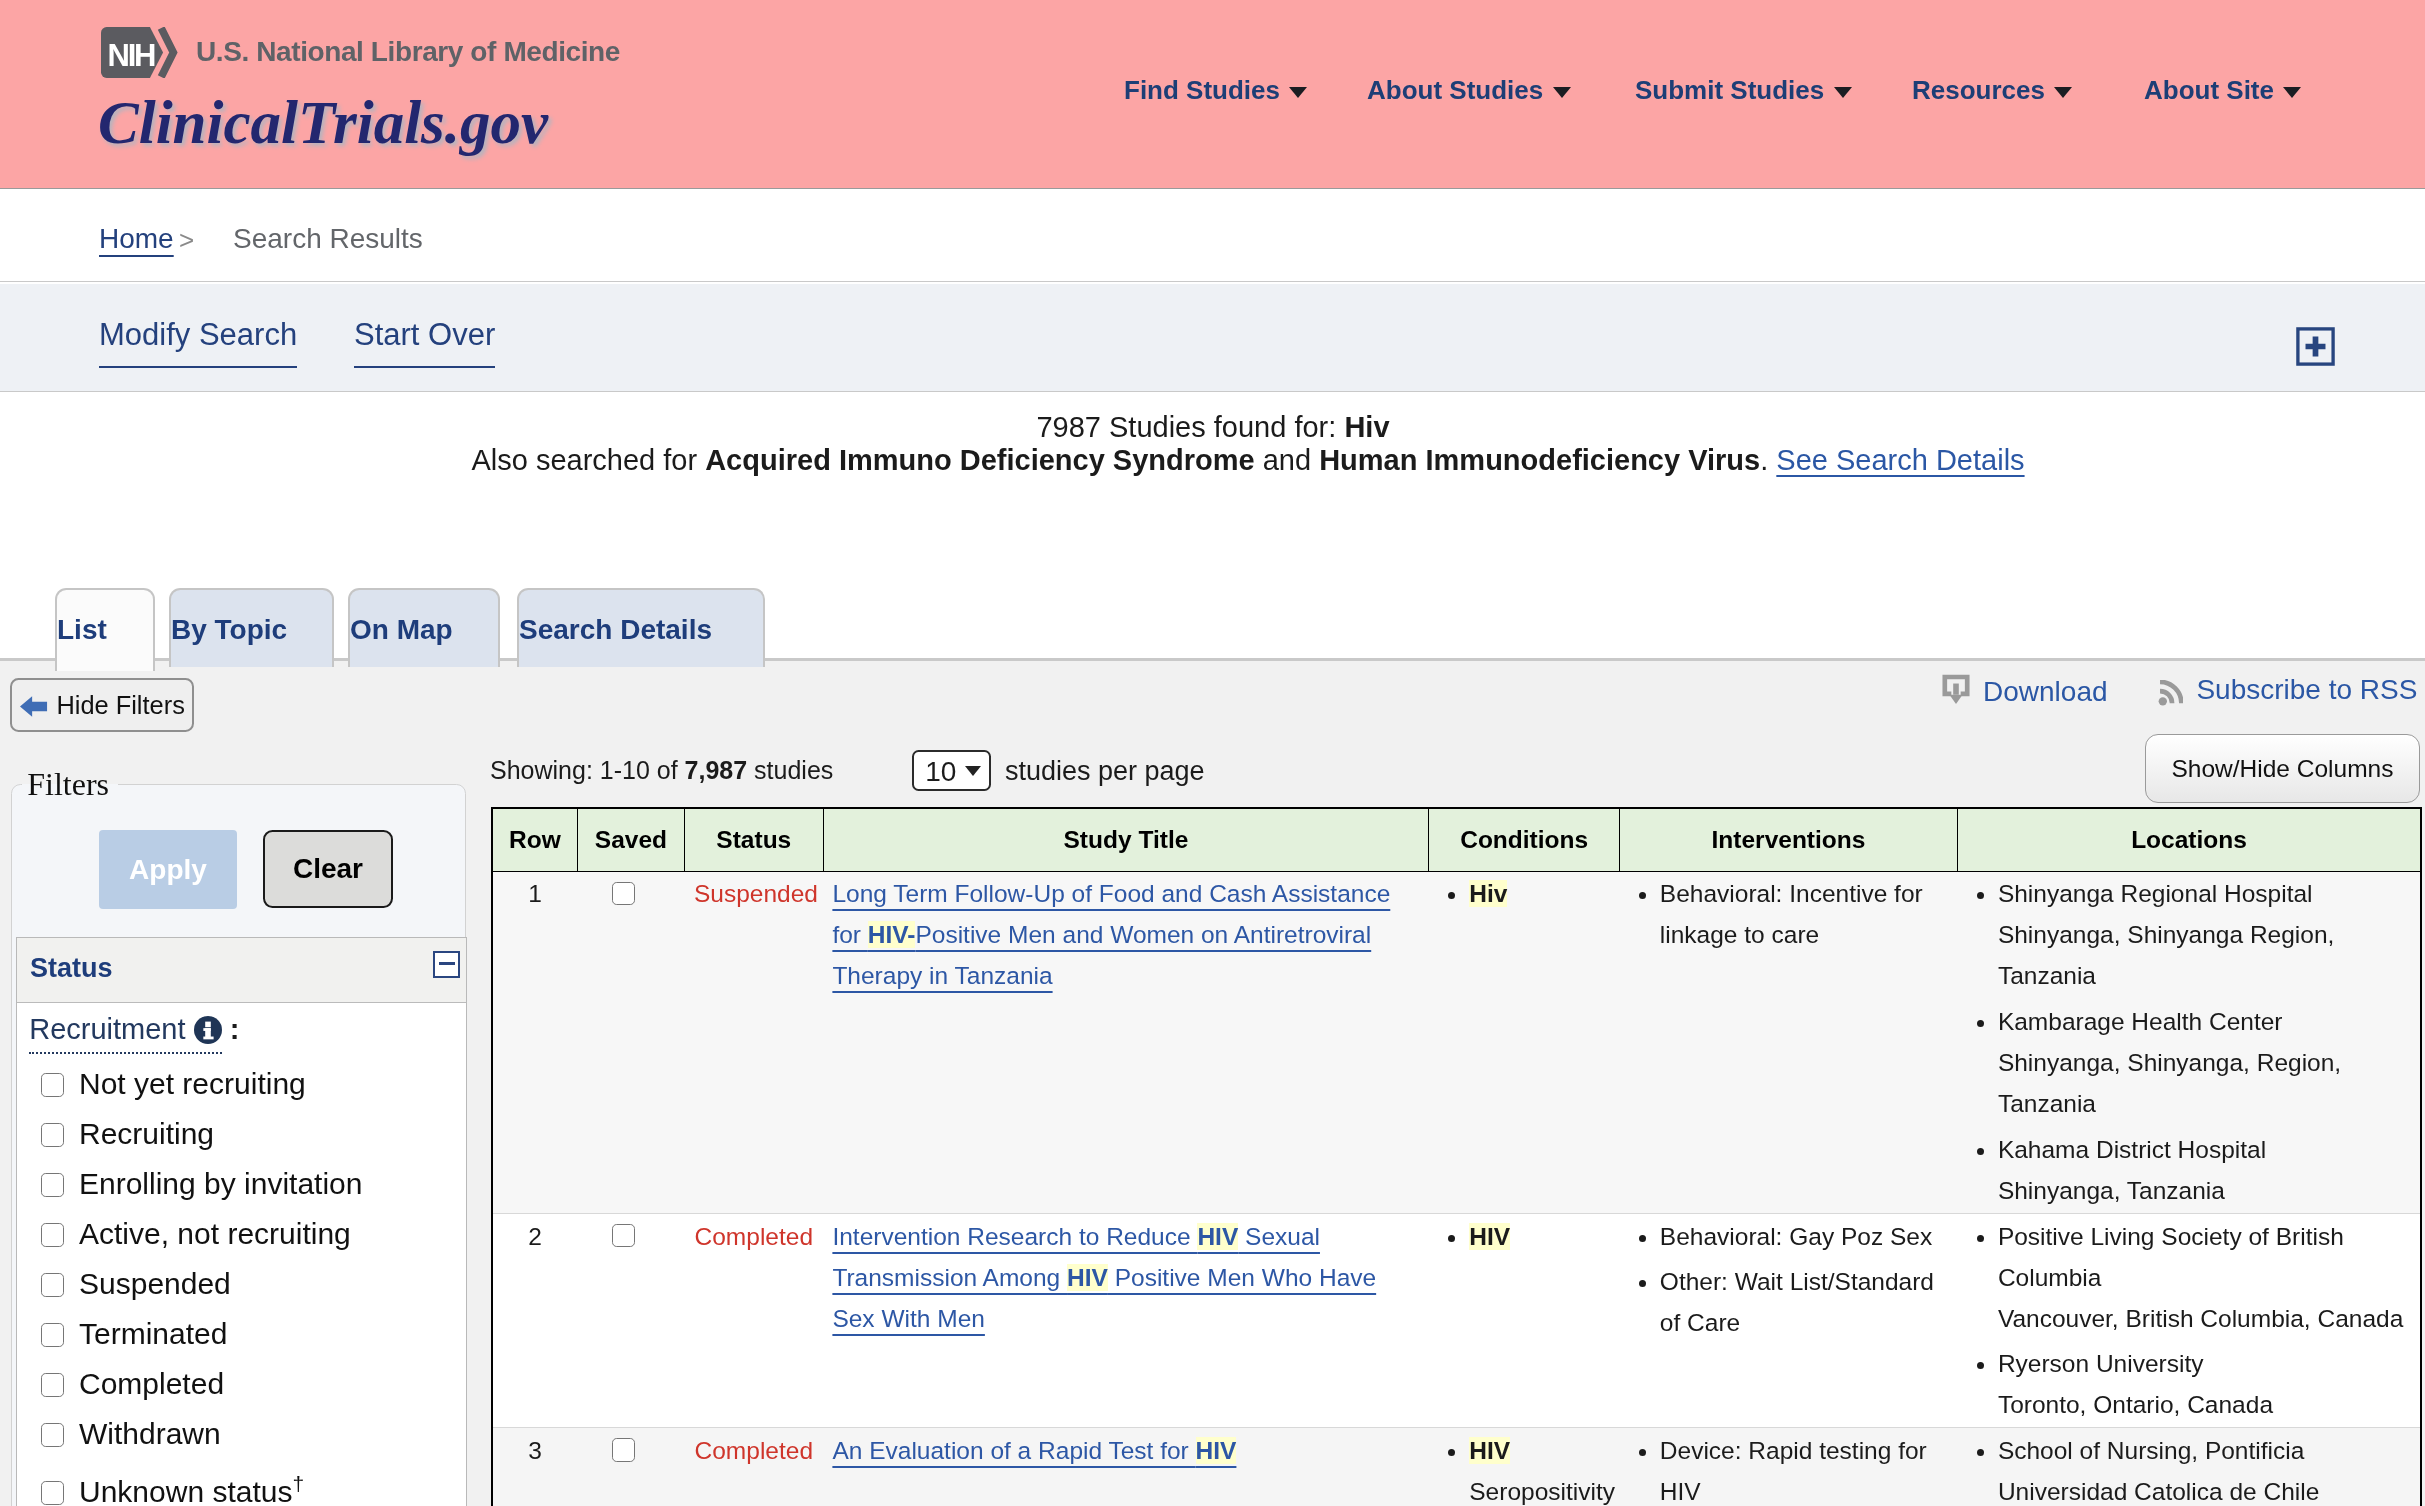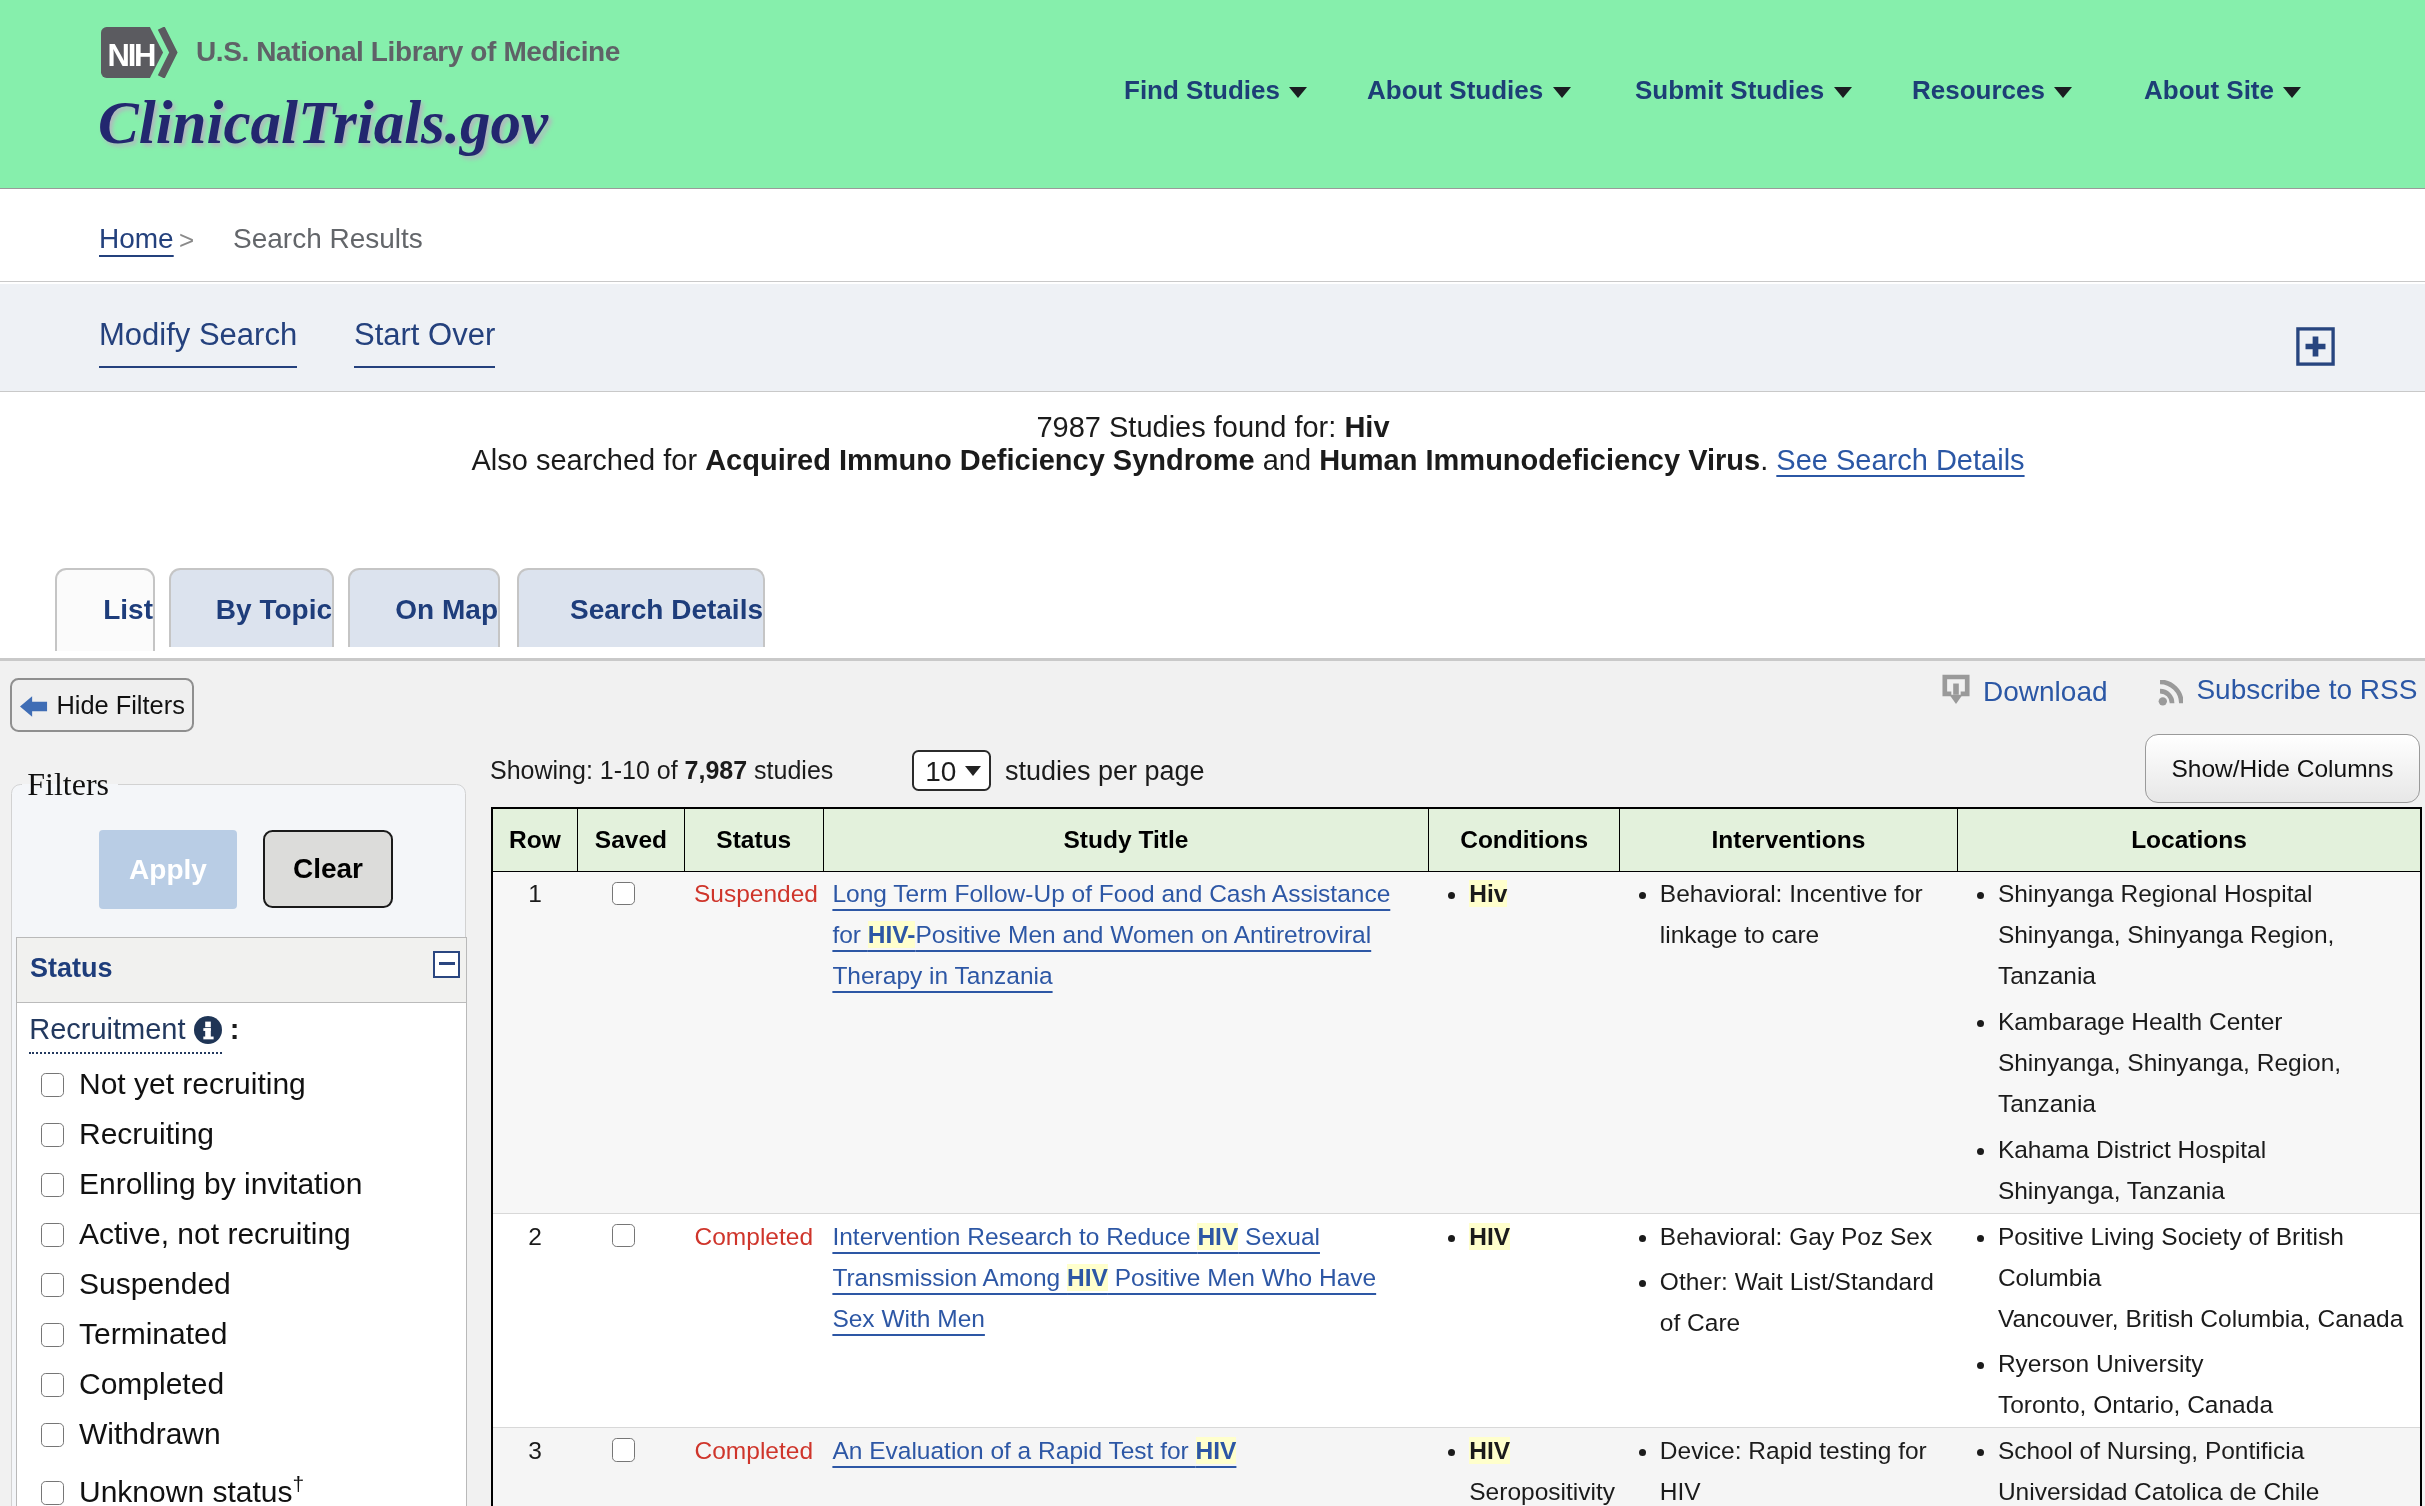--- a/index.html
+++ b/index.html
@@ -1,21 +1,21 @@
 <!DOCTYPE html>
 <html><head>
 <meta charset="utf-8">
 <style>
 * { box-sizing: border-box; margin:0; padding:0; }
 html,body { width:2426px; height:1507px; overflow:hidden; background:#fff;
   font-family:"Liberation Sans", sans-serif; font-size:30px; color:#1b1b1b; }
 a { text-decoration:none; }
 
 
-#header { position:absolute; top:0; left:0; width:2426px; height:189px; background:#86efac; border-bottom:1.9px solid #9a9a9a; }
+#header { position:absolute; top:0; left:0; width:2426px; height:189px; background:#fca5a5; border-bottom:1.9px solid #9a9a9a; }
 #nlm { position:absolute; left:196px; top:36px; font-size:28px; font-weight:bold; color:#5f6267; letter-spacing:-0.4px; }
 #ctgov { position:absolute; left:98px; top:88px; font-family:"Liberation Serif", serif; font-style:italic; font-weight:bold; font-size:61px; color:#23276f; text-shadow:2.8px 2.8px 4.7px #b4b4bf; }
 .nav-item { position:absolute; top:75px; font-size:26px; font-weight:bold; color:#1d3e76; white-space:nowrap; }
 .caret { display:inline-block; width:0; height:0; border-left:9.4px solid transparent; border-right:9.4px solid transparent; border-top:11.3px solid #1b1d22; margin-left:9.4px; vertical-align:0.9px; }
 
 
 #crumb { position:absolute; top:191px; left:0; width:2426px; height:91px; background:#fff; border-bottom:1.9px solid #c9c9c9; }
 #crumb .home { position:absolute; left:99px; top:32px; font-size:28px; color:#24417d; text-decoration:underline; text-underline-offset:6.6px; }
 #crumb .gt { position:absolute; left:179px; top:34px; color:#8a8a8a; font-size:26px; }
 #crumb .sr { position:absolute; left:233px; top:32px; font-size:28px; color:#63666a; }
@@ -26,21 +26,21 @@
 #plusbox { position:absolute; left:2296px; top:43px; width:39px; height:39px; }
 
 
 #found { position:absolute; top:395px; left:0; width:2426px; text-align:center; }
 #found .l1 { font-size:29px; margin-top:16px; }
 #found .l2 { font-size:29px; padding-left:70px; }
 #found a { color:#2b57a5; text-decoration:underline; text-underline-offset:4.7px; }
 
 
 #tabline { position:absolute; top:658px; left:0; width:2426px; height:2.8px; background:#c9c9c9; }
-.tab { position:absolute; top:568px; height:79px; border:2.8px solid #c5c5c5; border-bottom:none; border-radius:11.3px 11.3px 0 0; background:#dce3ee; color:#1e3d7b; font-weight:bold; font-size:28px; text-align:right; z-index:1; }
+.tab { position:absolute; top:588px; height:79px; border:2.8px solid #c5c5c5; border-bottom:none; border-radius:11.3px 11.3px 0 0; background:#dce3ee; color:#1e3d7b; font-weight:bold; font-size:28px; text-align:left; z-index:1; }
 .tab span { display:block; margin-top:23.5px; }
 #tab-list { background:#fbfbfb; height:83px; z-index:3; }
 
 
 #content { position:absolute; top:661px; left:0; width:2426px; height:846px; background:#f1f1f1; overflow:hidden; }
 #hidefilters { position:absolute; left:10.4px; top:17px; width:184px; height:54px; background:#efefef; border:2.8px solid #8f8f8f; border-radius:8.5px; font-size:25.4px; color:#111; white-space:nowrap; font-family:"Liberation Sans", sans-serif; }
 #hidefilters svg { vertical-align:-3.8px; margin-right:8.5px; }
 .toollink { position:absolute; top:13px; white-space:nowrap; font-size:28px; }
 .toollink a { color:#2b57a5; text-underline-offset:10.4px; text-decoration-thickness:2.8px; text-decoration-color:#2a4b8d; }
 .toollink svg { vertical-align:-6.6px; margin-right:13px; }

